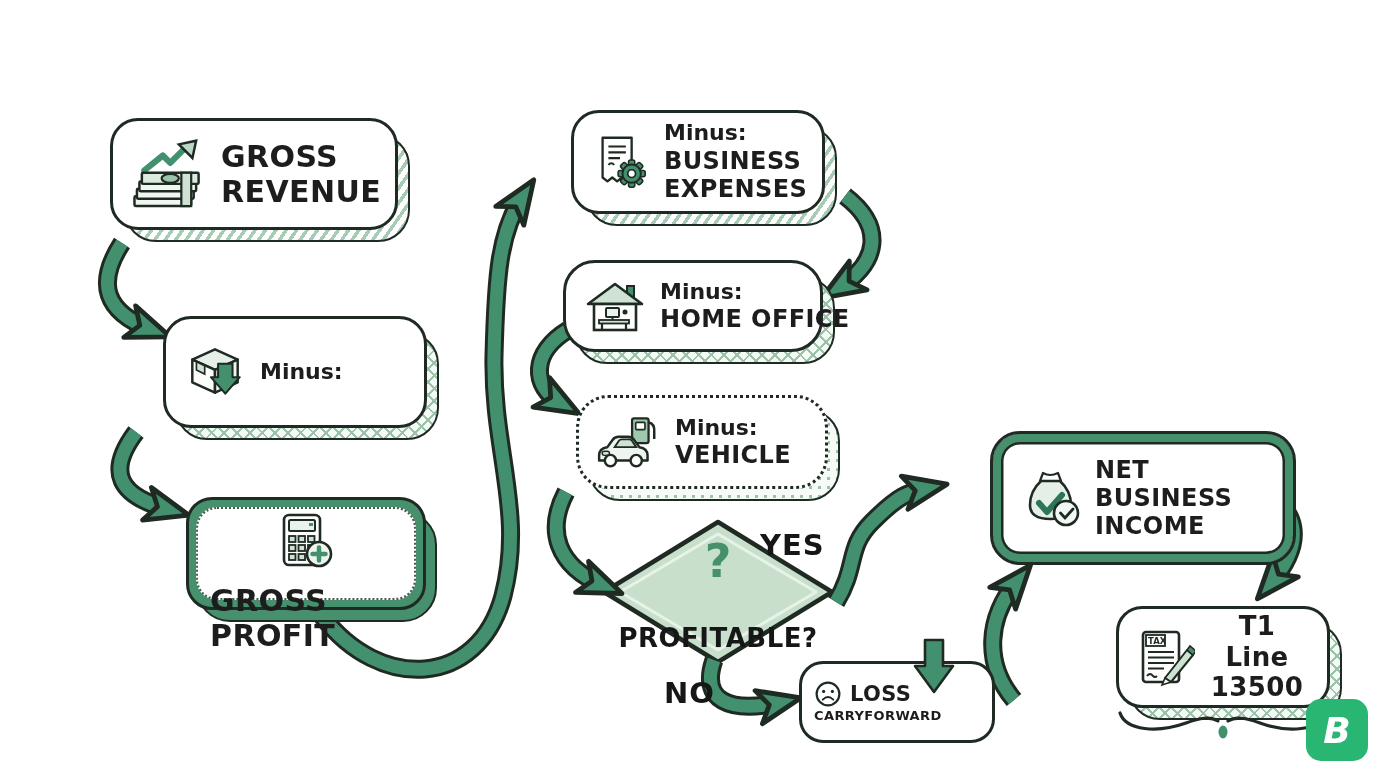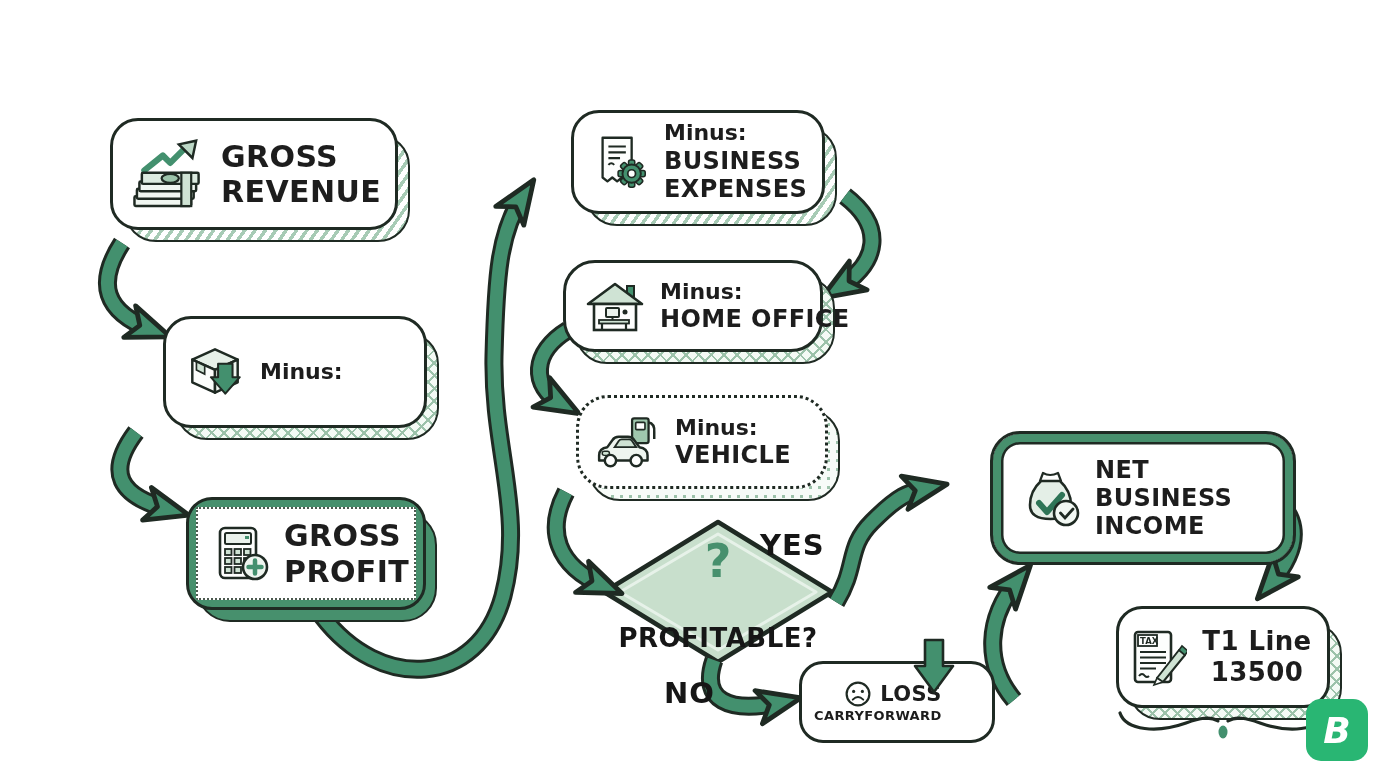--- a/index.html
+++ b/index.html
@@ -18,21 +18,21 @@
   .sh-dot::before{left:12px;top:14px;right:-12px;bottom:-12px;border-radius:32px;
       background:radial-gradient(#9cc2aa 1.7px,rgba(0,0,0,0) 1.9px) #f7fbf8;background-size:9px 9px;}
   .sh-solid::before{left:10px;top:14px;right:-11px;bottom:-12px;border-radius:34px;background:#47906d;}
   .sh-none::before{display:none;}
   .face{position:relative;z-index:1;width:100%;height:100%;box-sizing:border-box;
         background:#ffffff;border:3px solid #1f2a23;border-radius:28px;
         display:flex;align-items:center;gap:12px;padding:0 16px;}
   .face.dotted{border:3px dotted #1f2a23;}
   .gp-face{background:#47906d;padding:7px;border-radius:26px;}
   .gp-inner{width:100%;height:100%;box-sizing:border-box;background:#ffffff;
-        border:2.5px dotted #4d5a50;border-radius:2px;display:flex;align-items:center;gap:10px;padding:0 12px;}
+        border:2.5px dotted #4d5a50;border-radius:21px;display:flex;align-items:center;gap:10px;padding:0 12px;flex-direction:column;}
   .nbi-face{border-radius:30px;padding:0 24px;
         box-shadow:inset 0 0 0 8px #47906d, inset 0 0 0 10.5px #1f2a23;}
   .nbi.node::before{left:8px;top:12px;right:-9px;bottom:-11px;border:7px solid #47906d;border-radius:34px;
         box-shadow:0 0 0 2.5px #1f2a23, inset 0 0 0 2.5px #1f2a23;background:#fff;}
   .txt{display:flex;flex-direction:column;justify-content:center;}
   .prefix{font-size:22px;font-weight:700;line-height:1.2;}
   .label{font-size:24px;font-weight:700;line-height:1.18;letter-spacing:0.4px;}
   .label.big{font-size:30px;}
   .label.huge{font-size:30px;}
   .label.nowrap{white-space:nowrap;}
@@ -269,38 +269,38 @@
       </span>
       <div class="txt">
         <div class="label" style="font-size:24px;">NET BUSINESS INCOME</div>
       </div>
     </div>
   </div>
 
   <div class="node sh-none" style="left:799px;top:661px;width:196px;height:82px;">
     <div class="face" style="border-radius:24px;padding:0 12px;gap:0;">
       <div class="txt">
-        <div style="display:flex;align-items:center;gap:8px;justify-content:flex-end;">
+        <div style="display:flex;align-items:center;gap:8px;">
           <span class="icon">
             <svg width="28" height="28" viewBox="0 0 32 32">
               <circle cx="16" cy="16" r="13" fill="#ffffff" stroke="#1f2a23" stroke-width="2.5"></circle>
               <circle cx="11" cy="13" r="1.8" fill="#1f2a23"></circle>
               <circle cx="21" cy="13" r="1.8" fill="#1f2a23"></circle>
               <path d="M10 22.5 q6 -6 12 0" fill="none" stroke="#1f2a23" stroke-width="2.2" stroke-linecap="round"></path>
             </svg>
           </span>
           <span class="label" style="font-size:21px;">LOSS</span>
         </div>
         <div class="label" style="font-size:13px;">CARRYFORWARD</div>
       </div>
     </div>
   </div>
 
   <div class="node sh-cross" style="left:1116px;top:606px;width:214px;height:102px;">
-    <div class="face" style="border-radius:26px;padding:0 8px;gap:8px;">
+    <div class="face" style="border-radius:26px;padding:0 16px;gap:8px;">
       <span class="icon">
         <svg width="60" height="64" viewBox="0 0 60 62">
           <rect x="8" y="6" width="36" height="50" rx="3" fill="#fdfefd" stroke="#1f2a23" stroke-width="2.6"></rect>
           <rect x="11" y="9" width="19" height="11" fill="#fdfefd" stroke="#1f2a23" stroke-width="1.8"></rect>
           <text x="13" y="18" font-size="8.5" font-weight="bold" fill="#1f2a23">TAX</text>
           <path d="M13 26 h26 M13 31.5 h26 M13 37 h26 M13 42.5 h16" stroke="#1f2a23" stroke-width="2"></path>
           <path d="M12 50 q3 -4 6 0 q2 2 4 0" fill="none" stroke="#1f2a23" stroke-width="2"></path>
           <polygon points="30,52 52,24 58,29 36,56" fill="#cfe3d4" stroke="#1f2a23" stroke-width="2" stroke-linejoin="round"></polygon>
           <polygon points="30,52 36,56 27,59" fill="#fdfefd" stroke="#1f2a23" stroke-width="1.6"></polygon>
           <polygon points="52,24 58,29 61,25 55,20" fill="#43906e" stroke="#1f2a23" stroke-width="1.6"></polygon>

